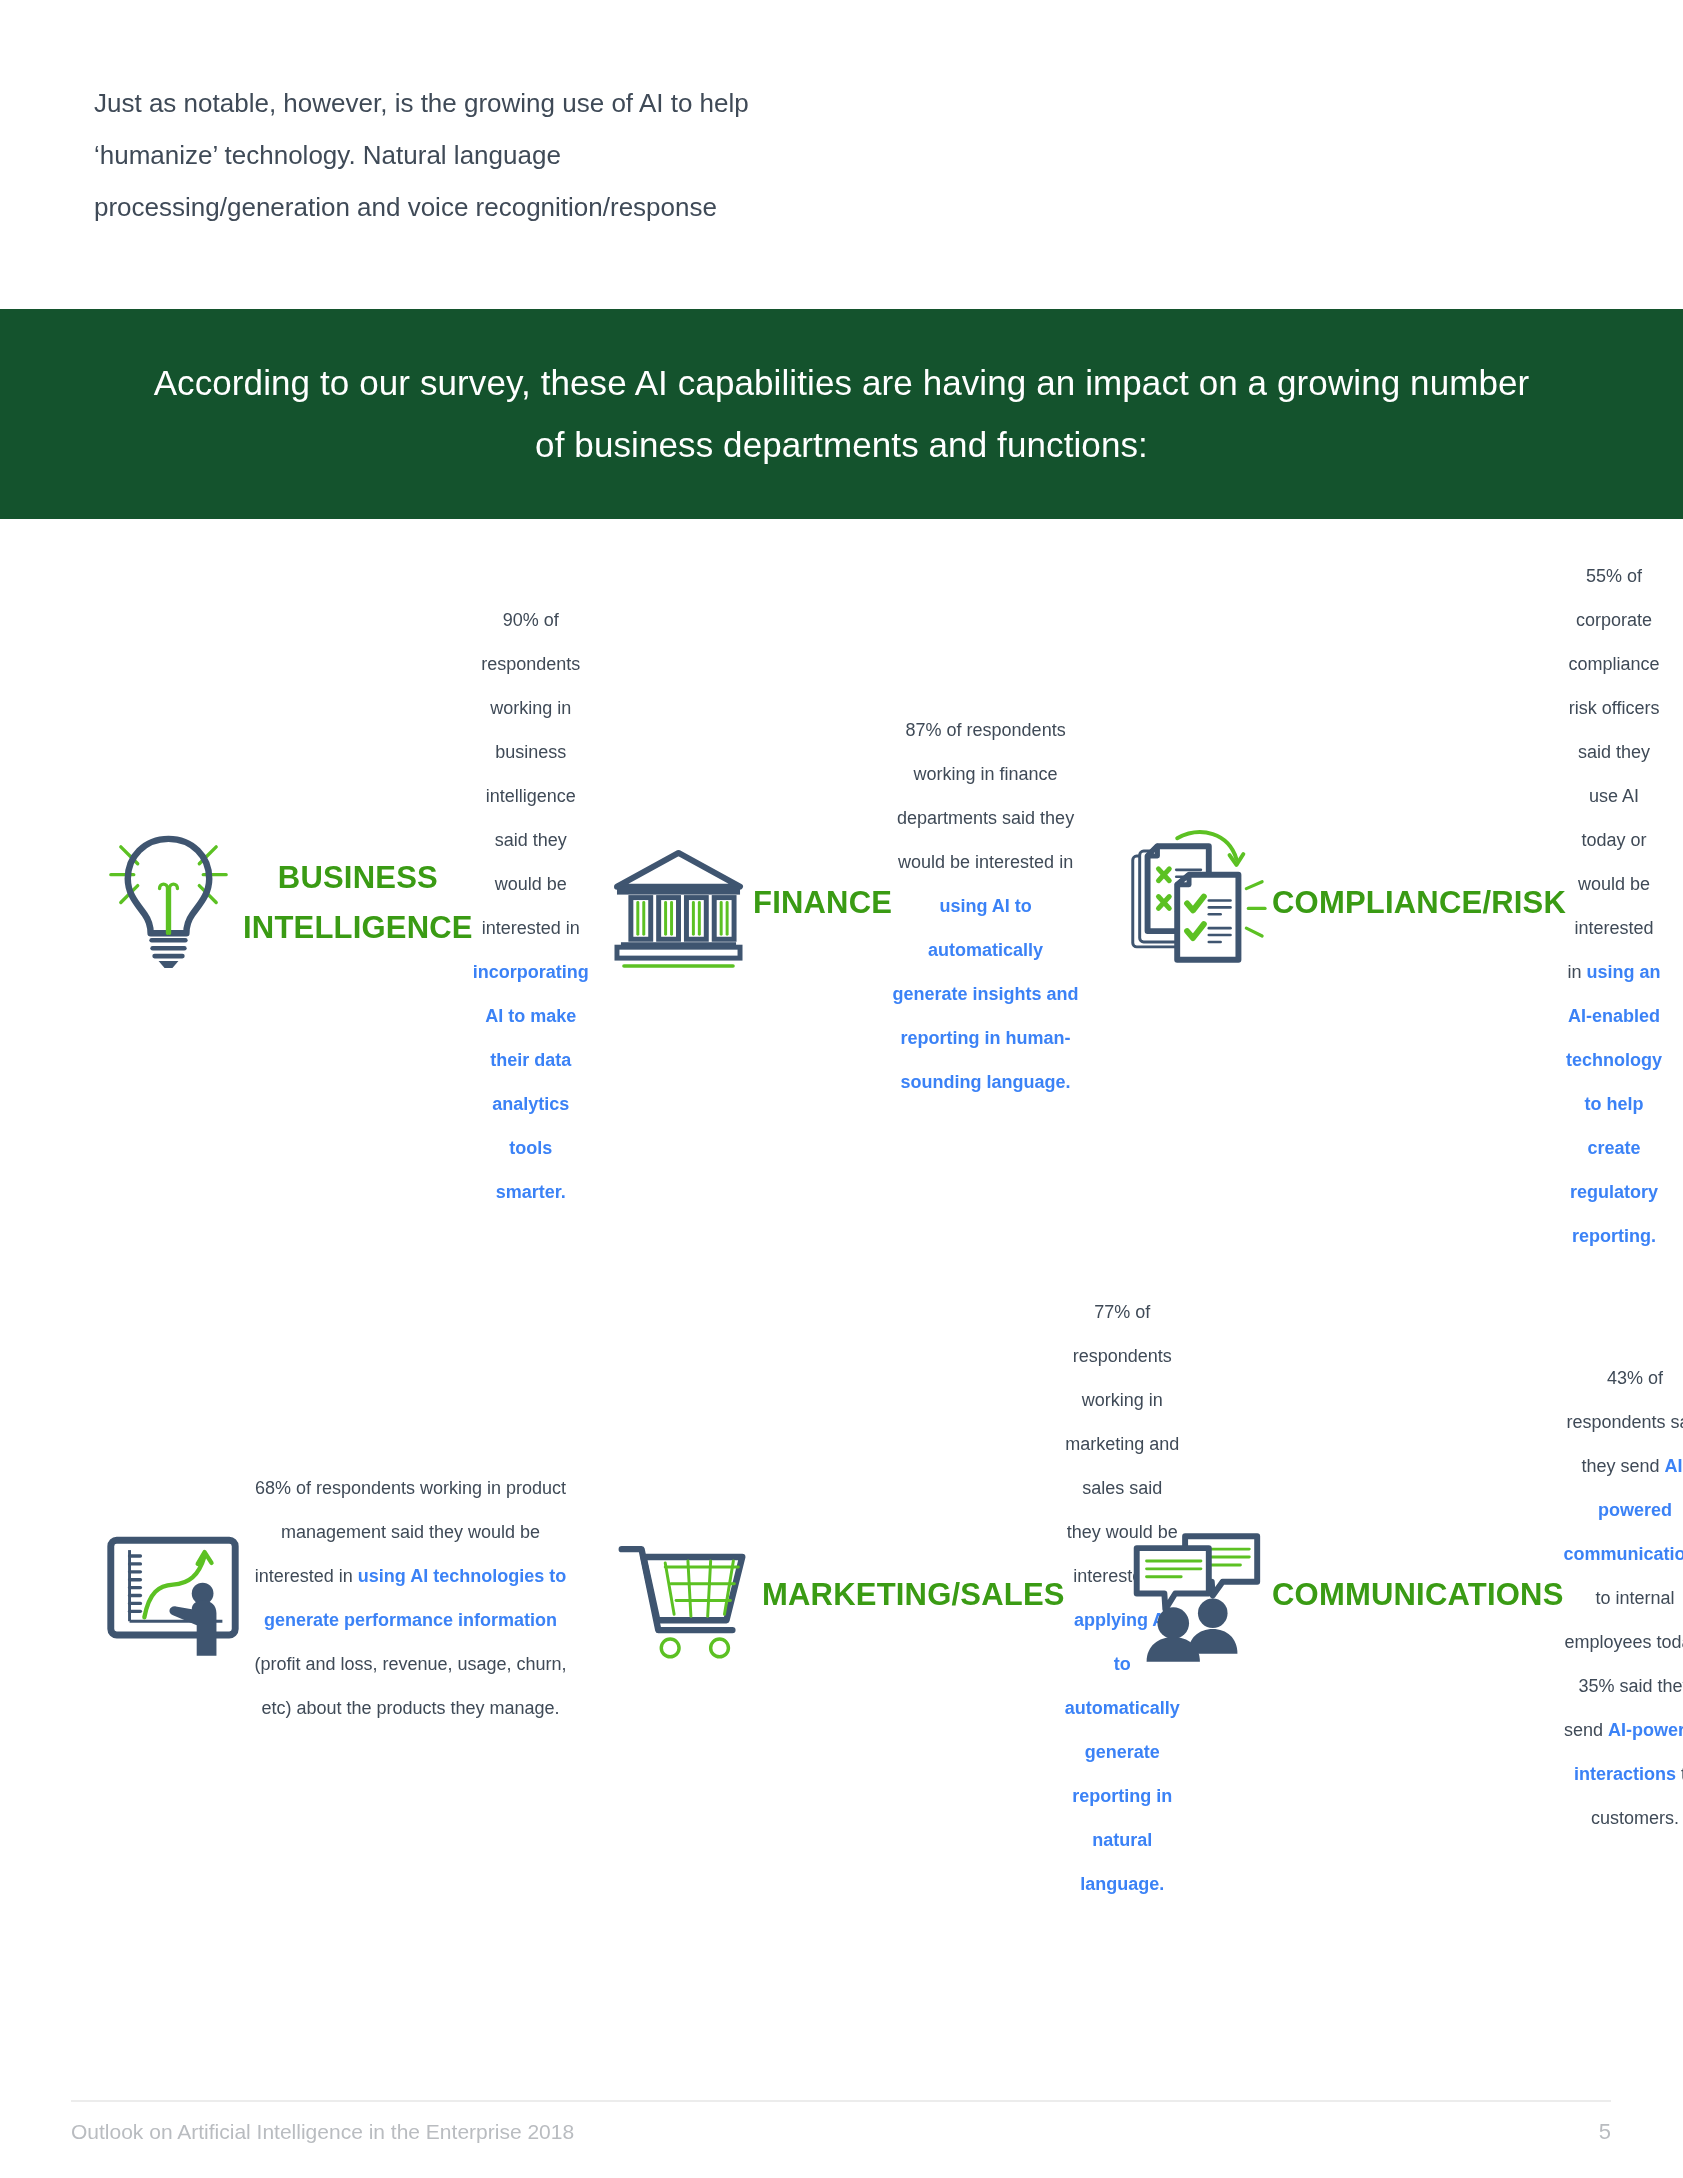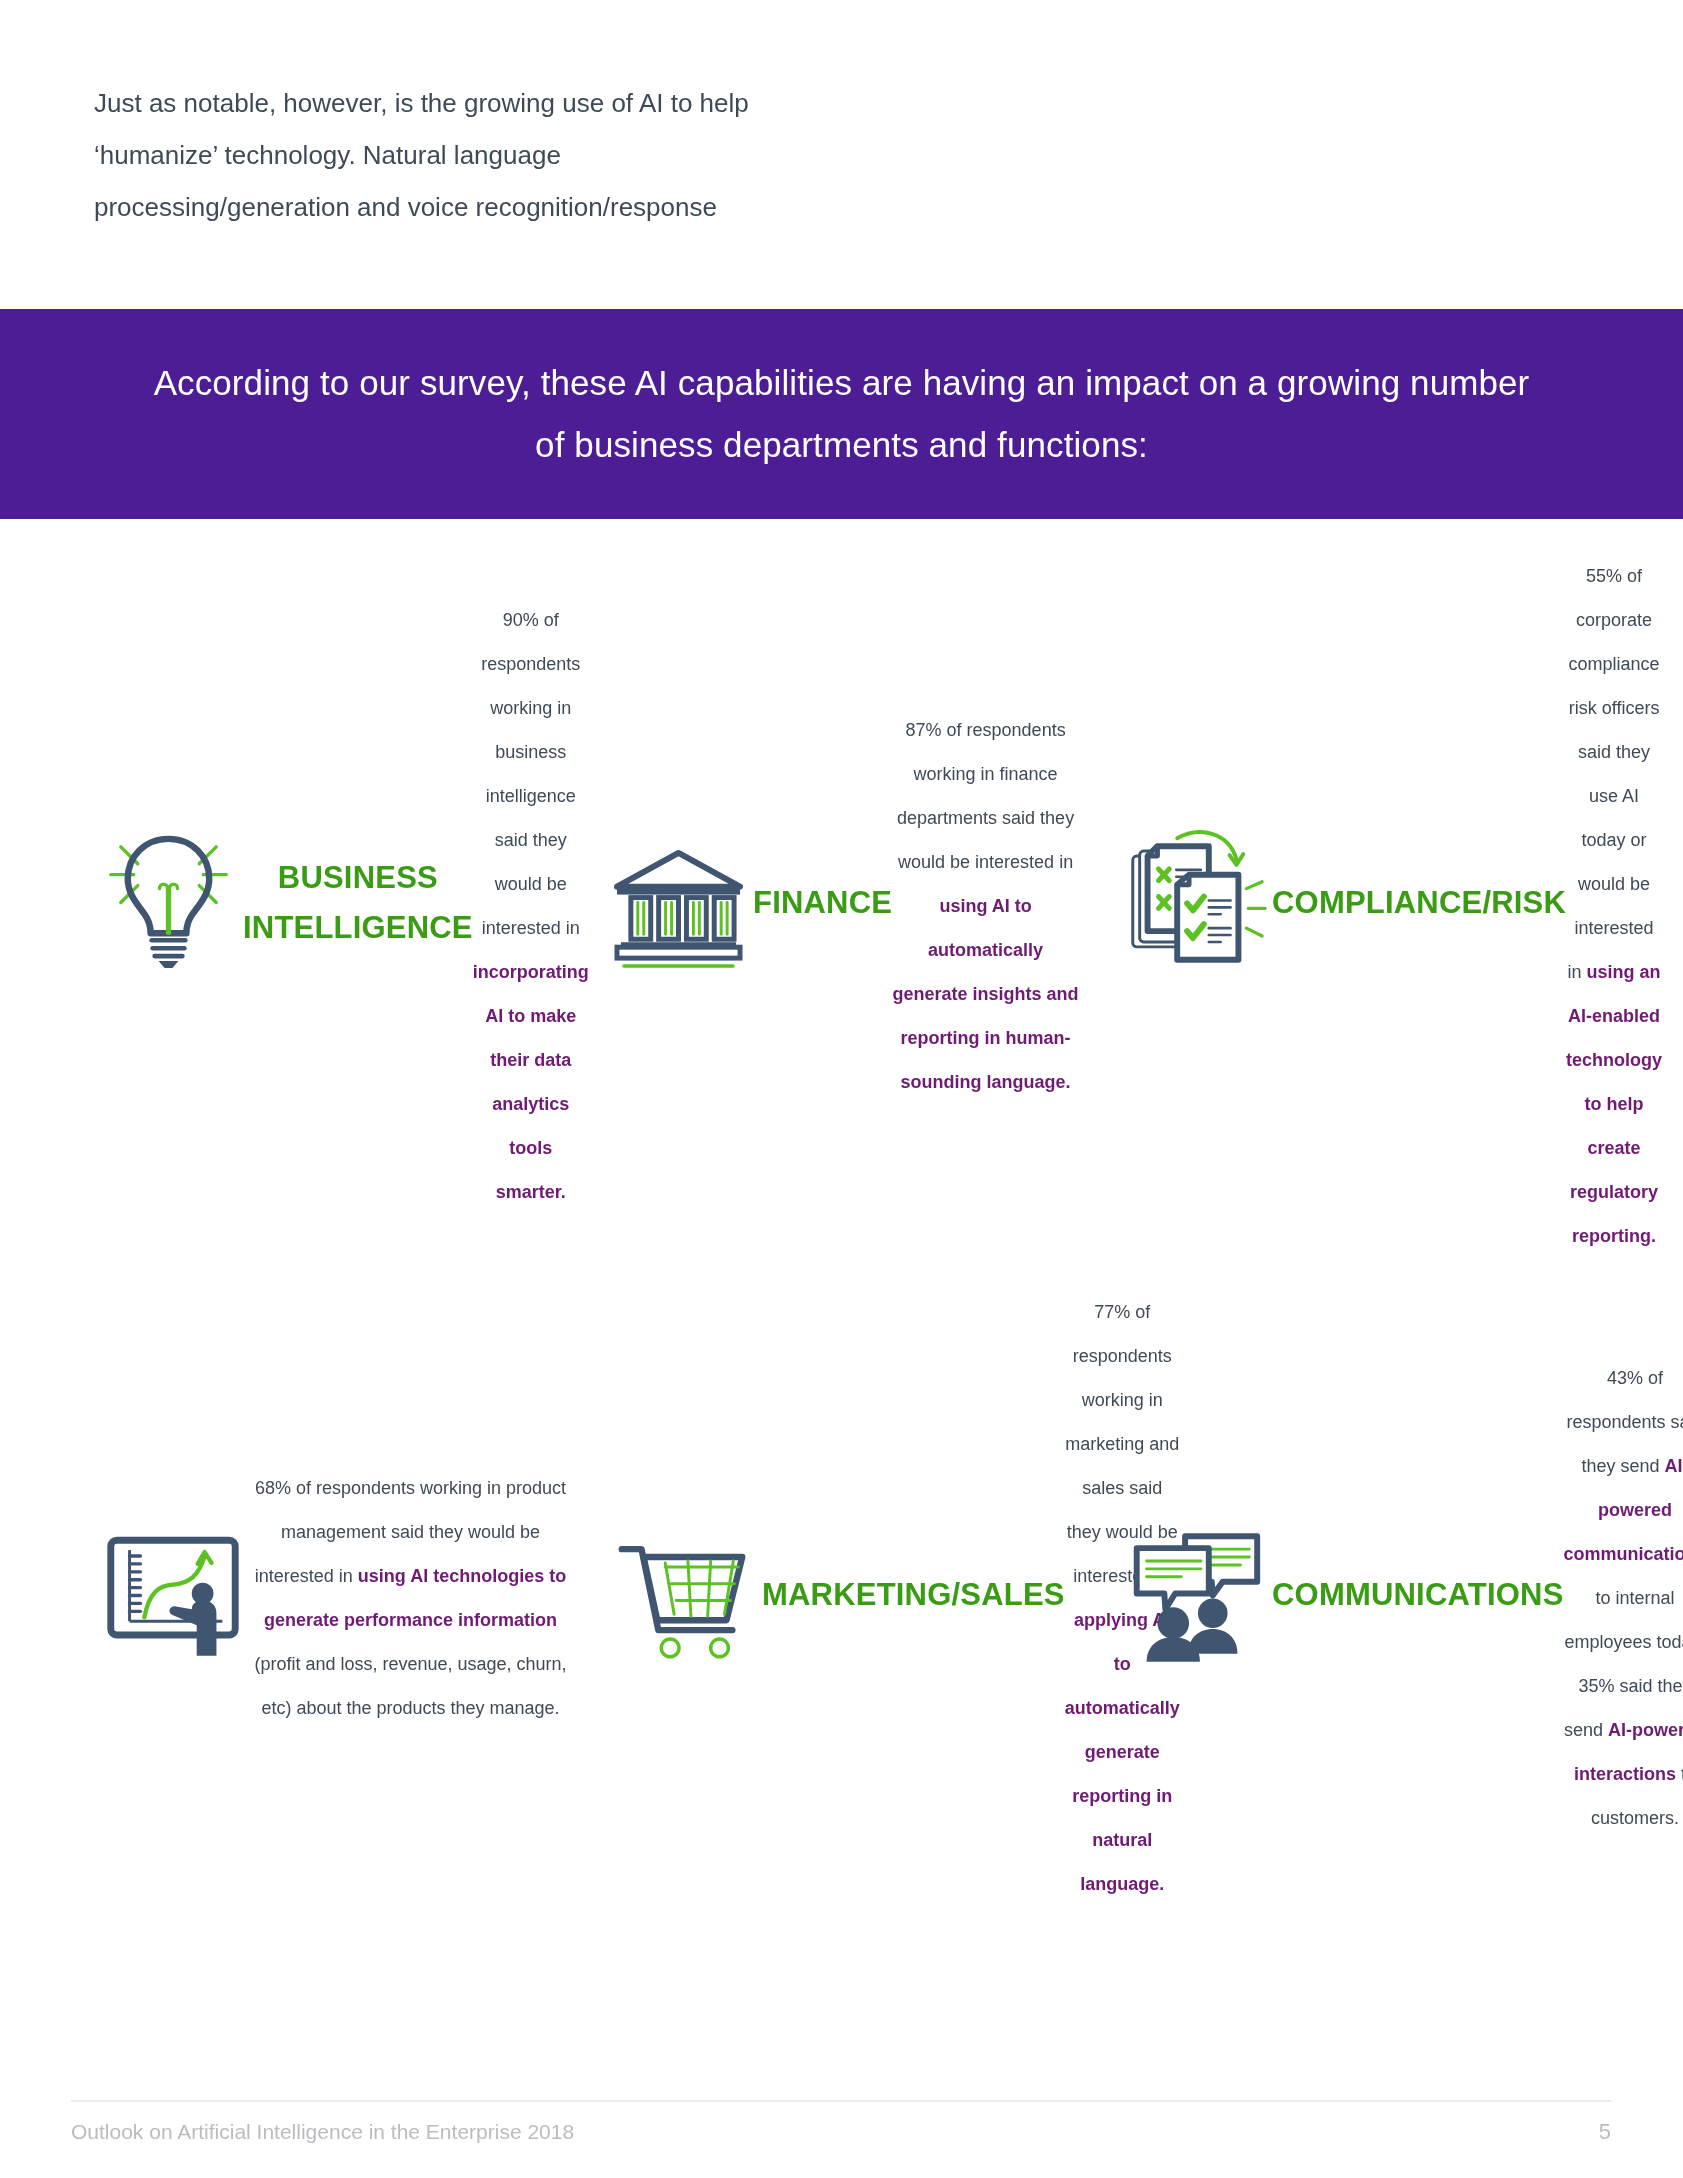--- a/index.html
+++ b/index.html
@@ -30,21 +30,21 @@
     font-weight: 400;
   }
 
   
   .banner {
     position: absolute;
     left: 0;
     top: 309px;
     width: 1683px;
     height: 210px;
-    background: #4c1d95;
+    background: #14532d;
     display: flex;
     align-items: center;
     justify-content: center;
   }
   .banner-text {
     color: #ffffff;
     font-size: 35px;
     line-height: 62px;
     text-align: center;
     font-weight: 400;
@@ -88,21 +88,21 @@
     margin-bottom: 6px;
     max-width: 416px;
   }
   .card-body {
     font-size: 18px;
     line-height: 44px;
     color: #3f4a57;
     max-width: 396px;
     font-weight: 400;
   }
-  .card-body b { font-weight: bold; color: #701a75; }
+  .card-body b { font-weight: bold; color: #3b82f6; }
 
   
   .footer-rule {
     position: absolute;
     left: 71px;
     top: 2100px;
     width: 1540px;
     height: 2px;
     background: #ececec;
   }

